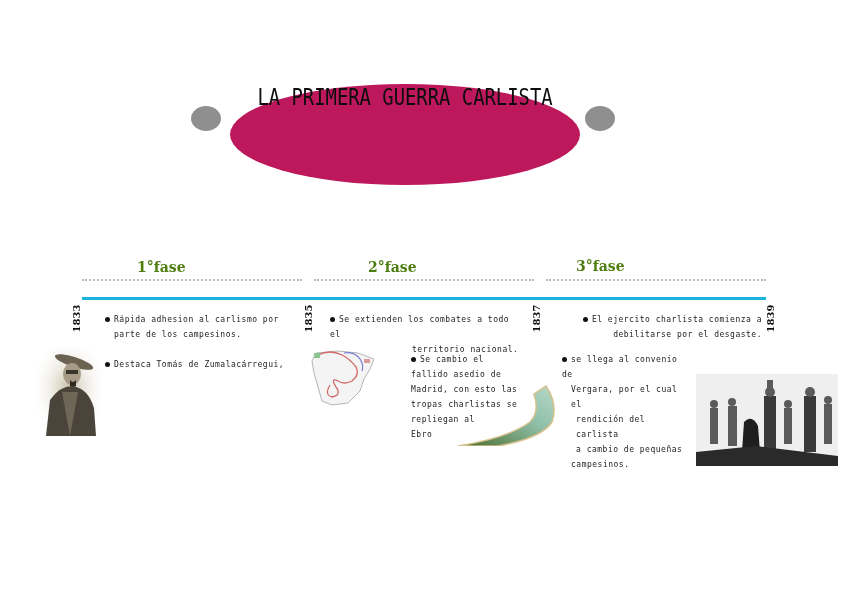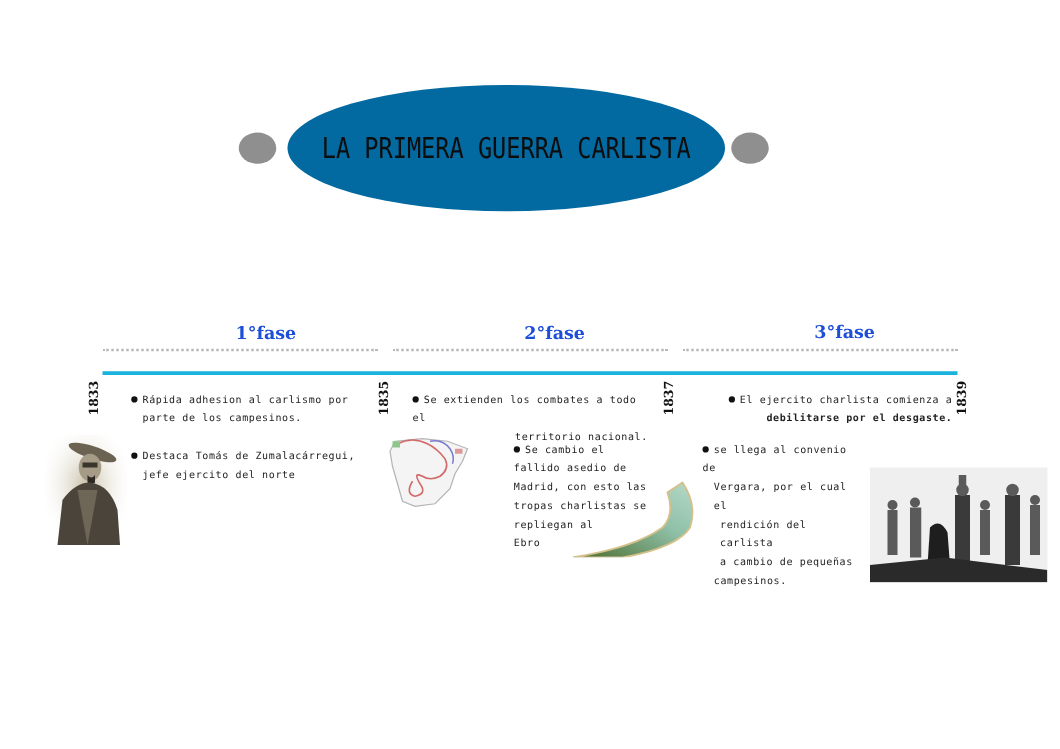--- a/index.html
+++ b/index.html
@@ -3,36 +3,36 @@
 <meta charset="utf-8">
 <style>
   html, body { margin: 0; padding: 0; }
   body {
     width: 848px; height: 599px; background: #ffffff; position: relative; overflow: hidden;
     font-family: "DejaVu Sans", sans-serif; color: #111;
   }
   .abs { position: absolute; }
   
   .title-ellipse {
-    left: 230px; top: 68px; width: 350px; height: 101px; border-radius: 50%;
-    background: #0369a1;
-    display: flex; align-items: center; justify-content: center;
+    left: 230px; top: 84px; width: 350px; height: 101px; border-radius: 50%;
+    background: #be185d;
+    display: flex; align-items: flex-start; justify-content: center;
   }
   .title-text {
     font-family: "DejaVu Sans Mono", monospace; font-size: 23px; font-weight: normal;
     color: #0d0d0d; letter-spacing: 0px; transform: scaleX(0.82); white-space: nowrap;
     text-transform: uppercase;
   }
   .dot-left { left: 191px; top: 106px; width: 30px; height: 25px; border-radius: 50%; background: #8f8f8f; }
   .dot-right { left: 585px; top: 106px; width: 30px; height: 25px; border-radius: 50%; background: #8f8f8f; }
 
   
   .phase-label {
-    font-family: "DejaVu Serif", serif; font-weight: bold; font-size: 14px; color: #1d4ed8;
-    width: 100px; text-align: right;
+    font-family: "DejaVu Serif", serif; font-weight: bold; font-size: 14px; color: #4d7c0f;
+    width: 100px; text-align: left;
   }
   .dotline { height: 0; border-top: 2px dotted #b8b8b8; }
   .timeline-line { left: 82px; top: 297px; width: 684px; height: 3px; background: #1ab3dd; }
 
   .year {
     font-family: "DejaVu Serif", serif; font-weight: bold; font-size: 10px; color: #111;
     transform: rotate(-90deg); transform-origin: center; width: 30px; text-align: center;
   }
   .txt {
     font-family: "DejaVu Sans Mono", monospace; font-size: 8px; line-height: 15px; color: #222;
@@ -46,40 +46,39 @@
 <body>
 
 <div class="abs dot-left"></div>
 <div class="abs title-ellipse">
   <span class="title-text">La Primera Guerra Carlista</span>
 </div>
 <div class="abs dot-right"></div>
 
 <div class="abs phase-label" style="left:137px; top:259px;">1°fase</div>
 <div class="abs phase-label" style="left:368px; top:259px;">2°fase</div>
-<div class="abs phase-label" style="left:600px; top:258px;">3°fase</div>
+<div class="abs phase-label" style="left:576px; top:258px;">3°fase</div>
 
 <div class="abs dotline" style="left:82px; top:279px; width:220px;"></div>
 <div class="abs dotline" style="left:314px; top:279px; width:220px;"></div>
 <div class="abs dotline" style="left:546px; top:279px; width:220px;"></div>
 
 <div class="abs timeline-line"></div>
 
 <div class="abs year" style="left:61px; top:313px;">1833</div>
 <div class="abs year" style="left:293px; top:313px;">1835</div>
 <div class="abs year" style="left:521px; top:313px;">1837</div>
 <div class="abs year" style="left:755px; top:313px;">1839</div>
 
 <div class="abs txt" style="left:105px; top:312px; width:190px;">
   <div><span class="bullet"></span><span>Rápida adhesion al carlismo por</span></div>
   <div style="padding-left:9px;">parte de los campesinos.</div>
 </div>
 <div class="abs txt" style="left:105px; top:357px; width:190px;">
   <div><span class="bullet"></span><span>Destaca Tomás de Zumalacárregui,</span></div>
-  <div style="padding-left:9px;">jefe ejercito del norte</div>
 </div>
 
 <div class="abs img-box" style="left:36px; top:348px; width:66px; height:88px;">
   <svg width="66" height="88" viewBox="0 0 66 88">
     <defs>
       <radialGradient id="pg" cx="50%" cy="45%" r="60%">
         <stop offset="0%" stop-color="#c9c0a8"></stop>
         <stop offset="100%" stop-color="#ffffff" stop-opacity="0"></stop>
       </radialGradient>
     </defs>
@@ -125,21 +124,21 @@
         <stop offset="60%" stop-color="#8fc0a8"></stop>
         <stop offset="100%" stop-color="#b6d8c8"></stop>
       </linearGradient>
     </defs>
     <path d="M0 64 Q50 56 72 40 Q82 30 76 12 L88 4 Q100 22 94 40 Q84 56 40 64z" fill="url(#rg)" stroke="#d4c08a" stroke-width="1.5"></path>
   </svg>
 </div>
 
 <div class="abs txt" style="left:562px; top:312px; width:200px;text-align:right;">
   <div><span class="bullet"></span><span>El ejercito charlista comienza a</span></div>
-  <div style="padding-left:9px;font-weight:bold;">debilitarse por el desgaste.</div>
+  <div style="padding-left:9px;">debilitarse por el desgaste.</div>
 </div>
 <div class="abs txt" style="left:562px; top:352px; width:125px;">
   <div><span class="bullet"></span><span>se llega al convenio de</span></div>
   <div style="padding-left:9px;">Vergara, por el cual el</div>
   <div style="padding-left:14px;">rendición del carlista</div>
   <div style="padding-left:14px;">a cambio de pequeñas</div>
   <div style="padding-left:9px;">campesinos.</div>
 </div>
 
 <div class="abs img-box" style="left:696px; top:374px; width:142px; height:92px; background:#f3f3f3;">

